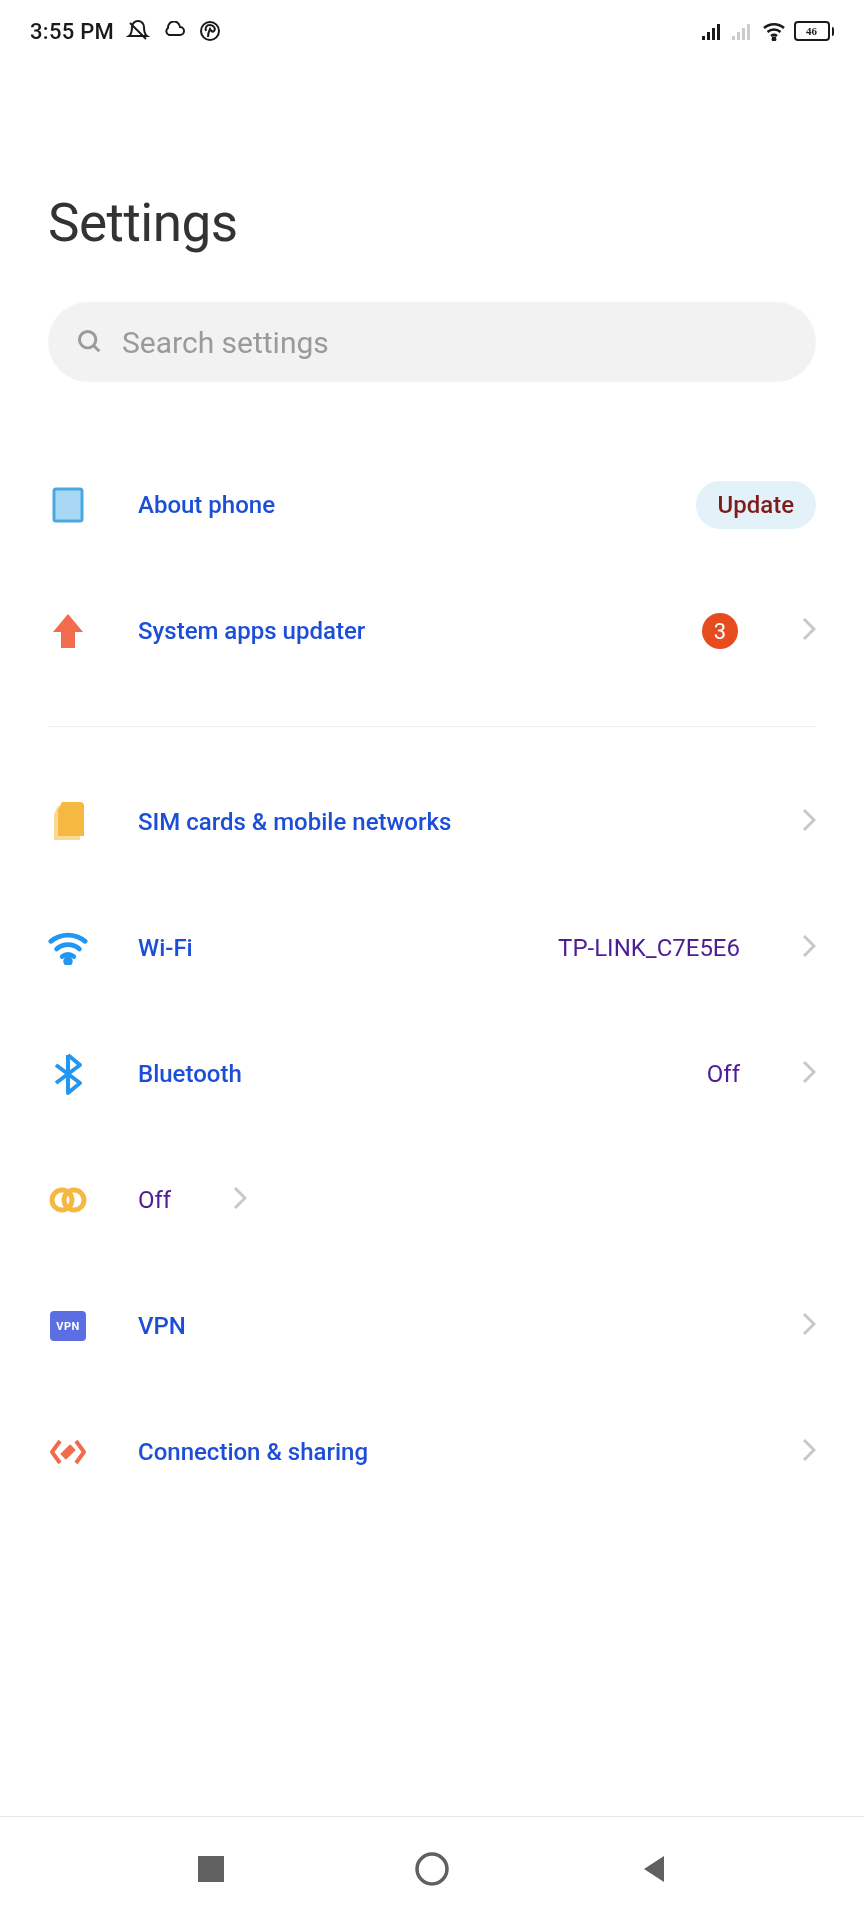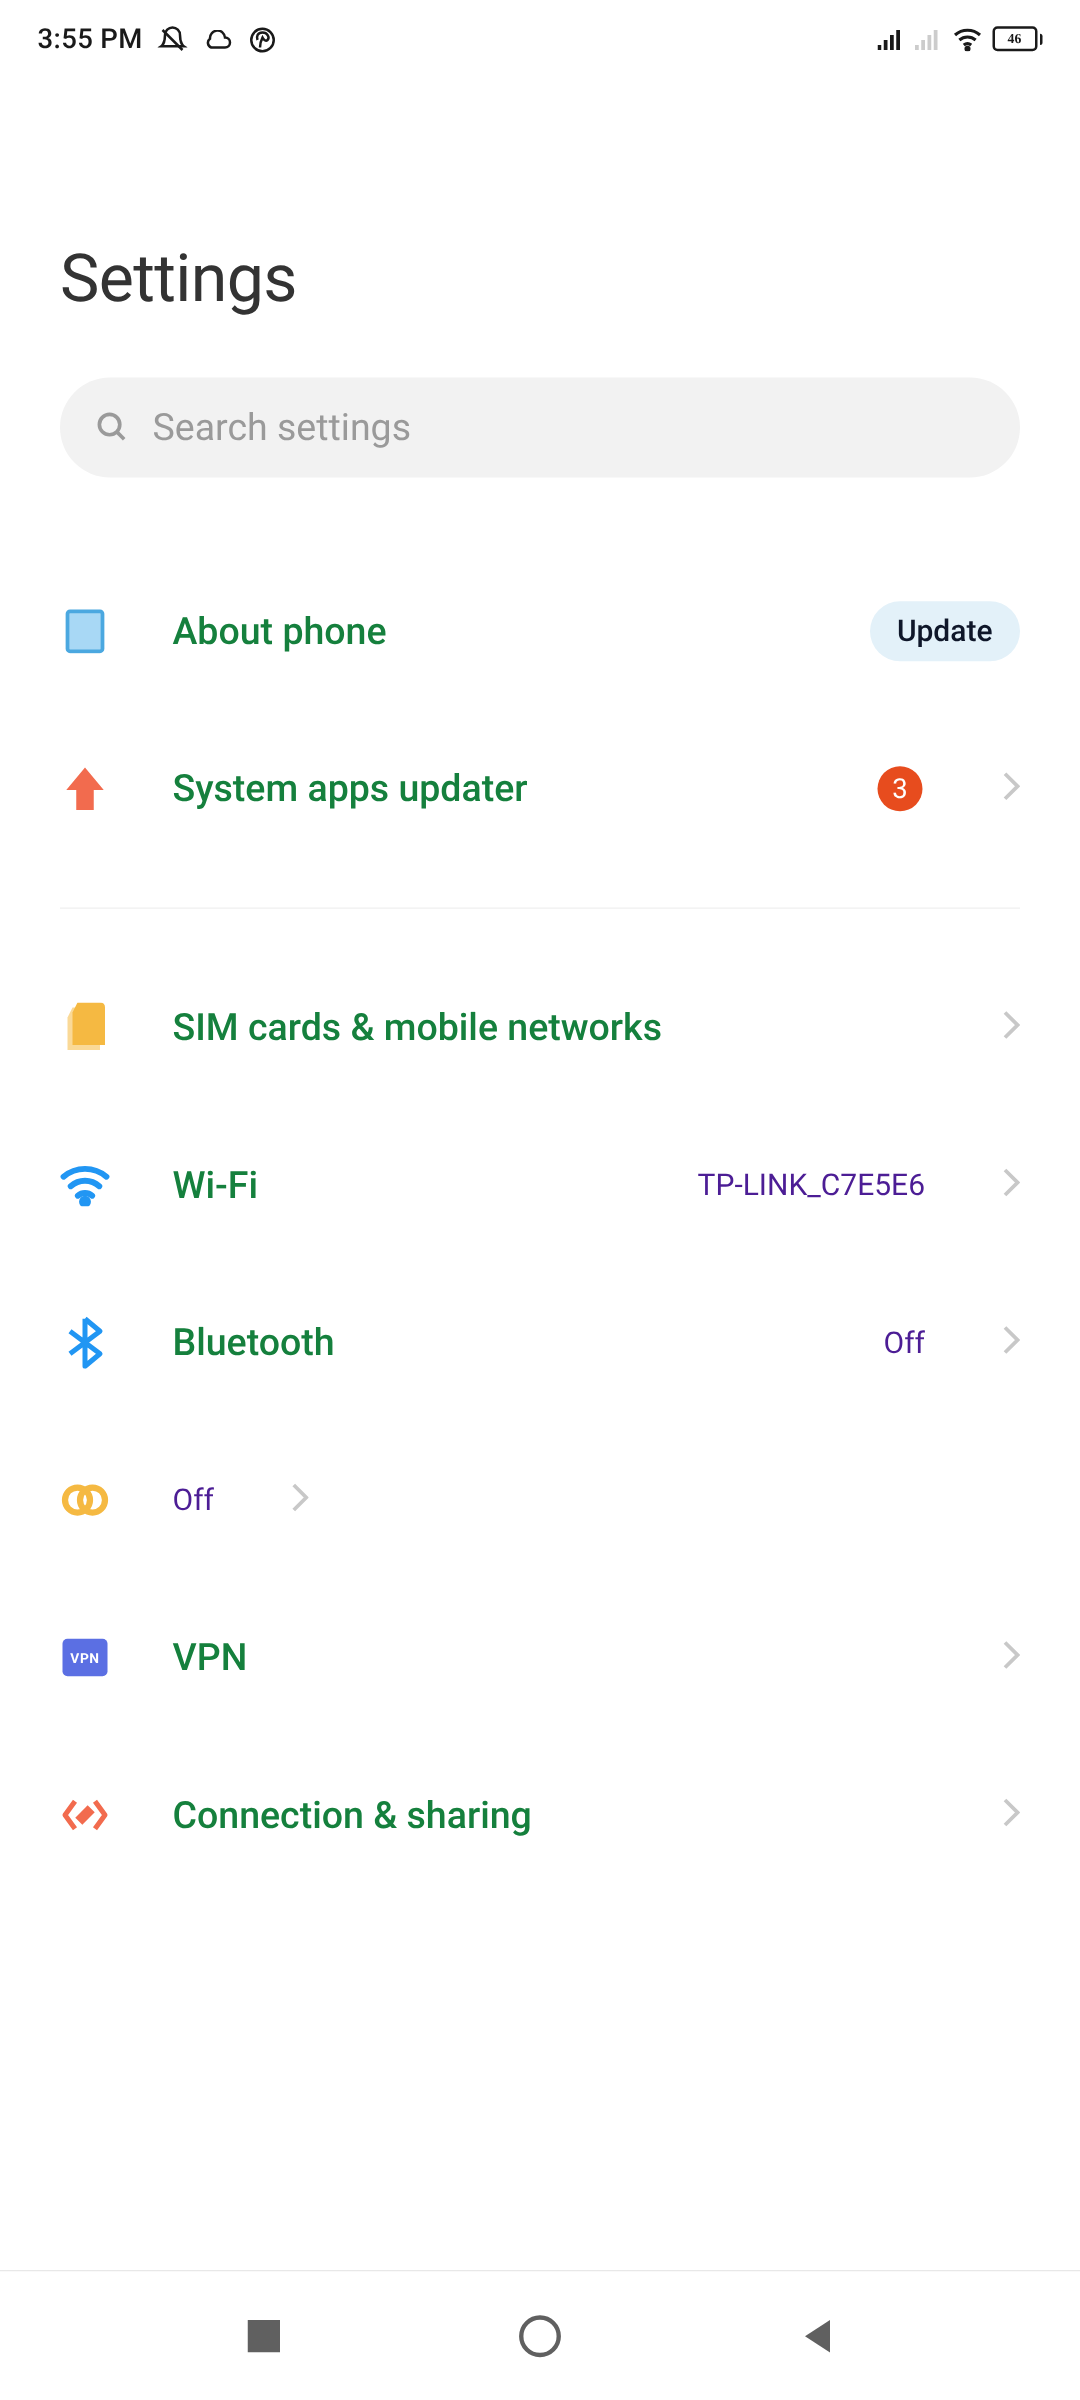--- a/index.html
+++ b/index.html
@@ -22,21 +22,21 @@
       display: flex;
       align-items: center;
       justify-content: space-between;
       padding: 0 30px;
       font-size: 22px;
       font-weight: 500;
       color: #1a1a1a;
     }
     .status-left {
       display: flex;
-      align-items: flex-end;
+      align-items: center;
       gap: 12px;
     }
     .status-right {
       display: flex;
       align-items: center;
       gap: 8px;
     }
     .status-time {
       font-size: 22px;
       font-weight: 500;
@@ -118,23 +118,23 @@
     .item-icon {
       width: 40px;
       height: 40px;
       display: flex;
       align-items: center;
       justify-content: center;
       flex-shrink: 0;
     }
     .item-label {
       flex: 1;
-      font-size: 30px;
+      font-size: 24px;
       font-weight: 500;
-      color: #15803d;
+      color: #1d4ed8;
     }
     .item-value {
       font-size: 24px;
       color: #4c1d95;
       margin-right: 12px;
     }
     .item-badge {
       background: #e74c1e;
       color: white;
       width: 36px;
@@ -142,21 +142,21 @@
       border-radius: 50%;
       display: flex;
       align-items: center;
       justify-content: center;
       font-size: 22px;
       font-weight: 400;
       margin-right: 14px;
     }
     .update-pill {
       background: #e3f1f9;
-      color: #0f172a;
+      color: #7f1d1d;
       padding: 10px 22px;
       border-radius: 28px;
       font-size: 24px;
       font-weight: 500;
     }
     .chevron {
       color: #c8c8c8;
       flex-shrink: 0;
     }
     .divider {

